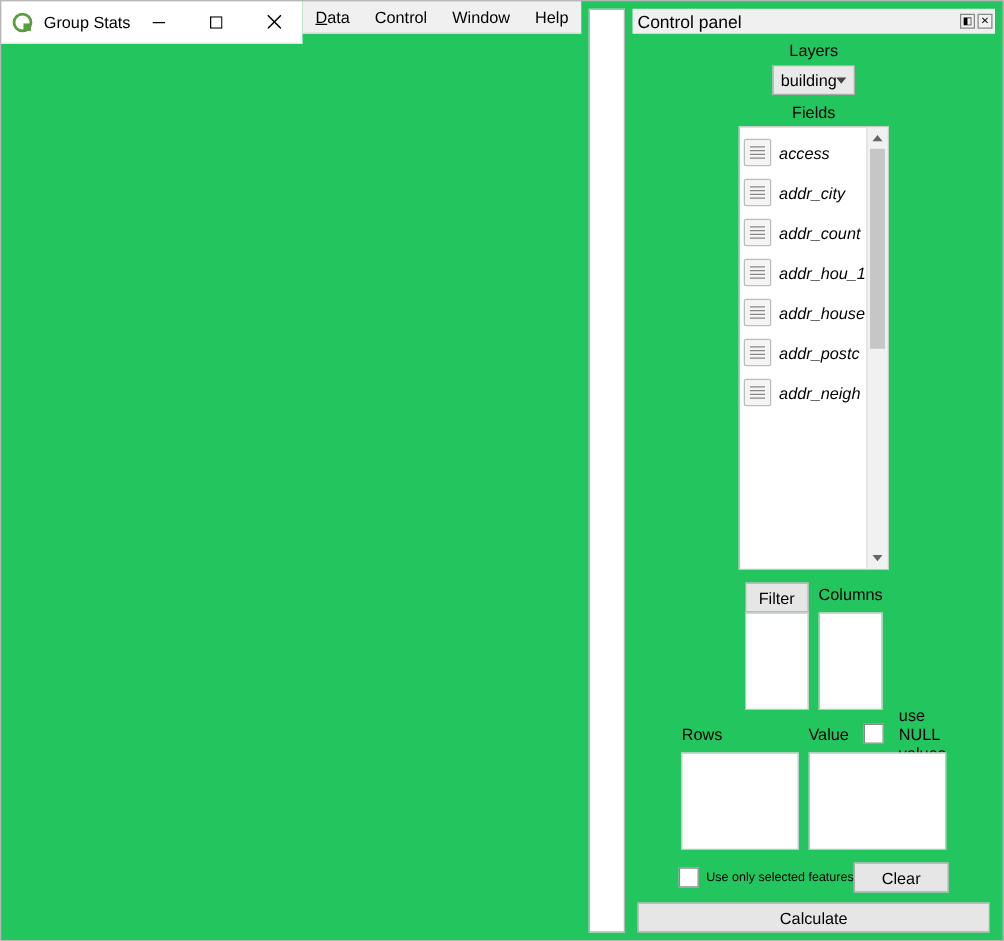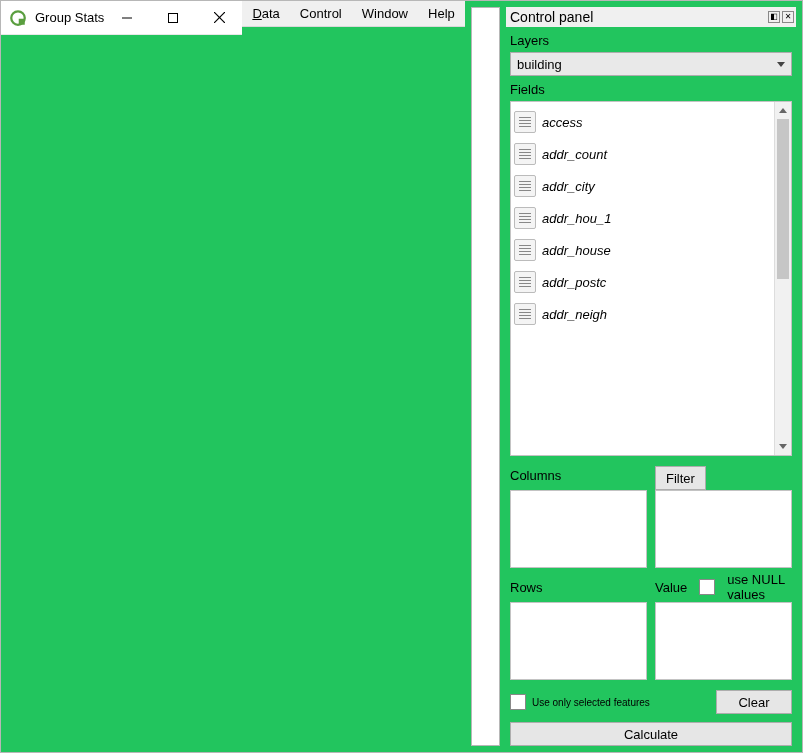--- a/index.html
+++ b/index.html
@@ -90,20 +90,21 @@
     margin-left: 2px;
     font-size: 8px;
     display: flex; align-items: center; justify-content: center;
     line-height: 1;
   }
   .panel-body {
     flex: 1;
     padding: 4px 4px 0 4px;
     display: flex; flex-direction: column;
     min-height: 0;
+    align-items: center;
   }
   .plabel {
     font-size: 13px;
     color: #000;
     margin-top: 6px;
     margin-bottom: 4px;
   }
   .combo {
     height: 24px;
     border: 1px solid #adadad;
@@ -298,30 +299,30 @@
                 </div>
                 <span class="field-label">access</span>
               </div>
               <div class="field-row">
                 <div class="field-icon">
                   <div class="line"></div>
                   <div class="line"></div>
                   <div class="line"></div>
                   <div class="line"></div>
                 </div>
+                <span class="field-label">addr_city</span>
+              </div>
+              <div class="field-row">
+                <div class="field-icon">
+                  <div class="line"></div>
+                  <div class="line"></div>
+                  <div class="line"></div>
+                  <div class="line"></div>
+                </div>
                 <span class="field-label">addr_count</span>
-              </div>
-              <div class="field-row">
-                <div class="field-icon">
-                  <div class="line"></div>
-                  <div class="line"></div>
-                  <div class="line"></div>
-                  <div class="line"></div>
-                </div>
-                <span class="field-label">addr_city</span>
               </div>
               <div class="field-row">
                 <div class="field-icon">
                   <div class="line"></div>
                   <div class="line"></div>
                   <div class="line"></div>
                   <div class="line"></div>
                 </div>
                 <span class="field-label">addr_hou_1</span>
               </div>
@@ -359,29 +360,29 @@
               </div>
             <div class="scroll-thumb"></div>
             <div class="scroll-down">
                 <div class="scroll-arrow-down"></div>
               </div>
           </div>
         </div>
 
         <div class="row2" style="margin-top:8px;">
           <div class="cell">
-            <div class="row-label">Columns</div>
-            <div class="dropbox"></div>
-          </div>
-          <div class="cell">
             <div class="row-label">
               <div class="filter-btn">
                   <span>Filter</span>
                 </div>
             </div>
+            <div class="dropbox"></div>
+          </div>
+          <div class="cell">
+            <div class="row-label">Columns</div>
             <div class="dropbox"></div>
           </div>
         </div>
 
         <div class="row2" style="margin-top:10px;">
           <div class="cell">
             <div class="row-label">Rows</div>
             <div class="dropbox"></div>
           </div>
           <div class="cell">

